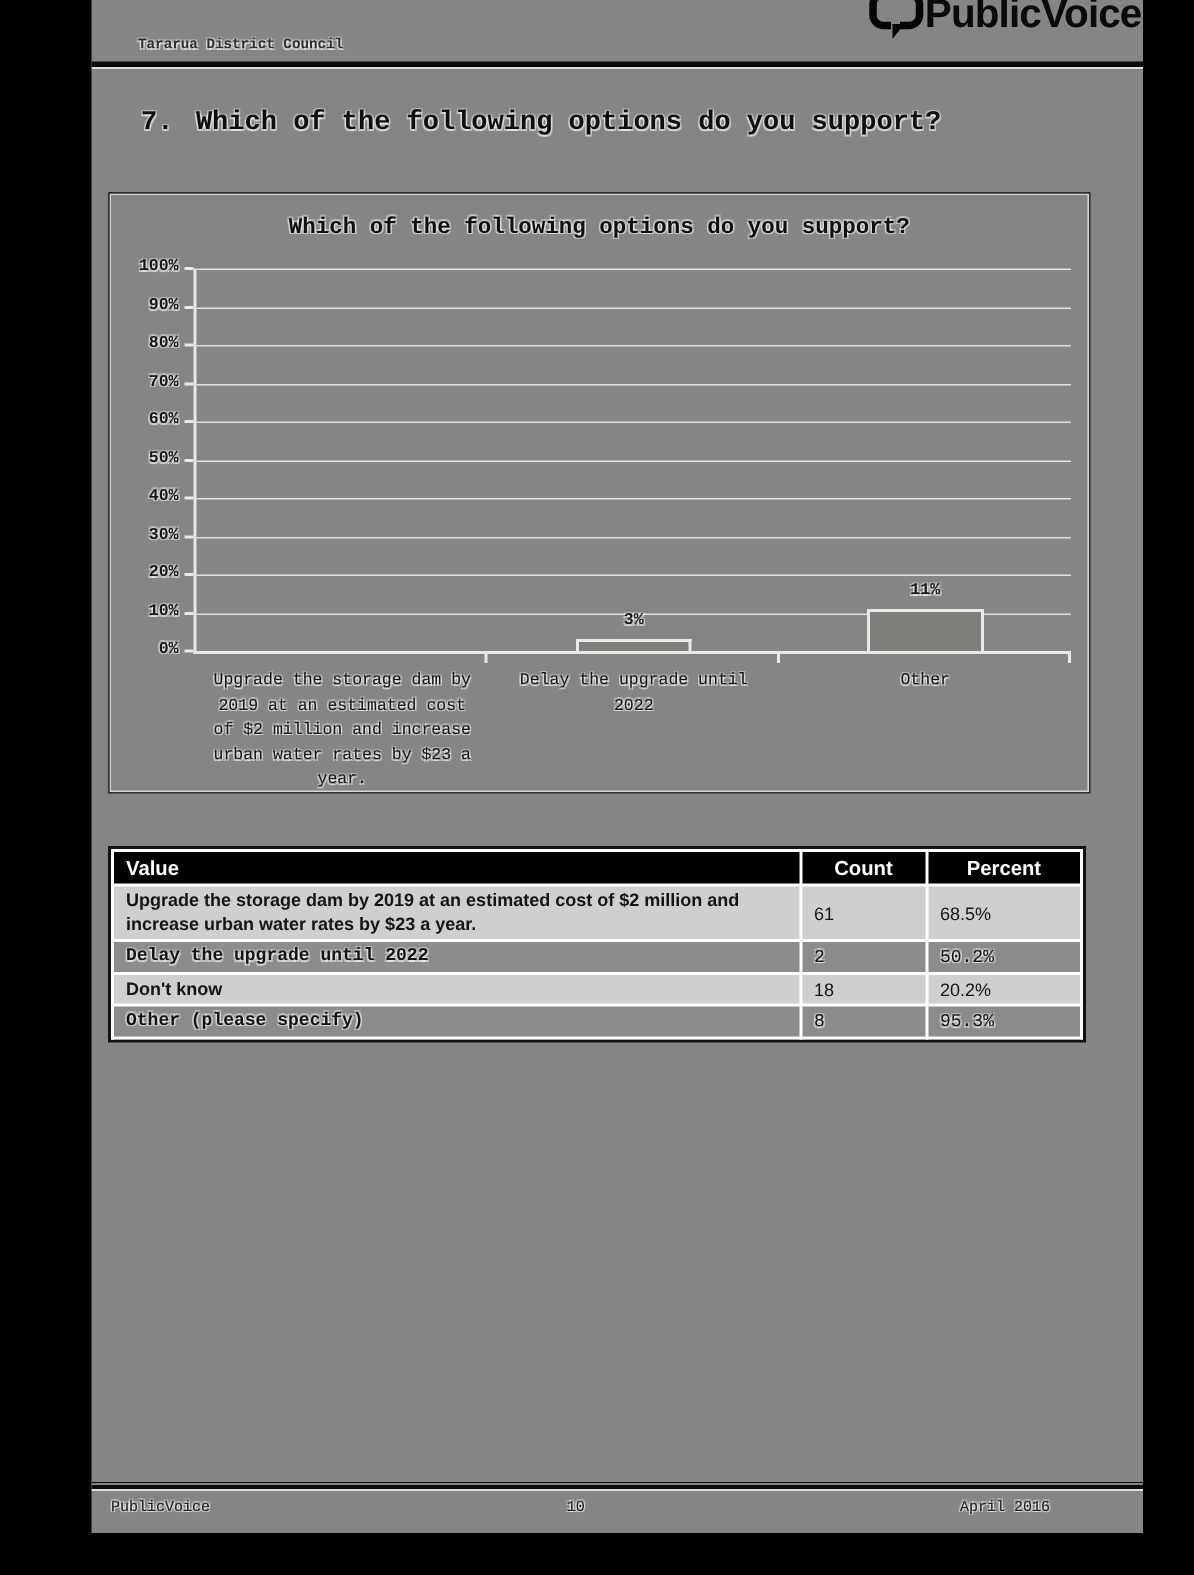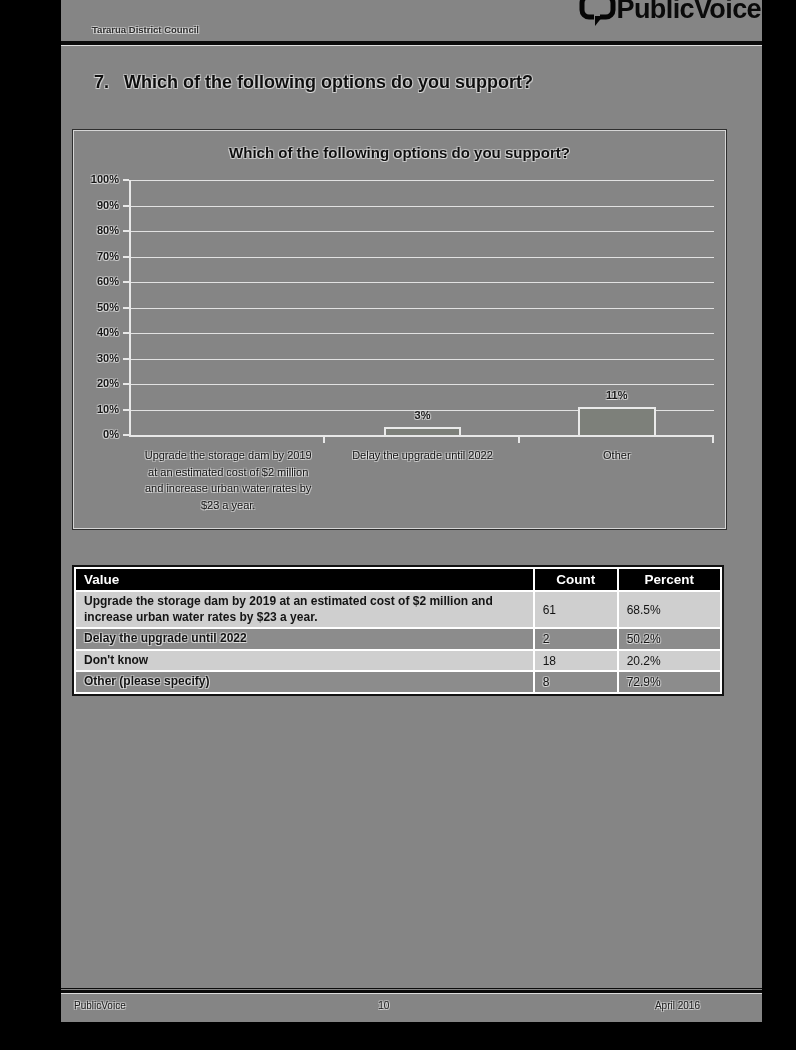--- a/index.html
+++ b/index.html
@@ -7,20 +7,21 @@
     width:796px;height:1050px;background:#000;position:relative;overflow:hidden;
     font-family:"Liberation Sans",sans-serif;color:#141414;
   }
   .page{
     position:absolute;left:61px;top:0;width:701px;height:1022px;
     background:#858585;overflow:hidden;
   }
   .emboss{
     text-shadow:1px 1px 0 rgba(255,255,255,.5),-1px -1px 0 rgba(255,255,255,.34),
                 1px -1px 0 rgba(255,255,255,.34),-1px 1px 0 rgba(255,255,255,.5);
+    font-family:Liberation Mono, monospace;
   }
   
   .page-header{display:flex;justify-content:space-between;align-items:flex-start;height:41px;}
   .header-org{margin:24px 0 0 31px;font-size:9.5px;font-weight:bold;color:#2e2e2e;}
   .logo{display:flex;align-items:flex-start;margin-top:-7px;padding-right:1px;}
   .logo svg{width:38px;height:34px;display:block;}
   .logo-text{font-size:27px;font-weight:bold;color:#0a0a0a;letter-spacing:-0.6px;line-height:33px;}
   .header-rule{height:5px;margin:0;background:linear-gradient(to bottom,#0c0c0c 0 4px,#dedede 4px 5px);}
   
   .question-heading{margin:26px 0 0 33px;font-size:18px;font-weight:bold;color:#0f0f0f;display:flex;gap:15px;}
@@ -173,21 +174,21 @@
             <td class="cell-num emboss">50.2%</td>
           </tr>
           <tr class="row-light">
             <td class="cell-value">Don't know</td>
             <td class="cell-num">18</td>
             <td class="cell-num">20.2%</td>
           </tr>
           <tr class="row-dark">
             <td class="cell-value emboss">Other (please specify)</td>
             <td class="cell-num emboss">8</td>
-            <td class="cell-num emboss">72.9%</td>
+            <td class="cell-num emboss">95.3%</td>
           </tr>
         </tbody>
     </table>
   </div>
 
   <div class="page-footer">
     <div class="footer-rule"></div>
     <div class="footer-row">
       <span class="f-left emboss">PublicVoice</span>
       <span class="f-center emboss">10</span>

